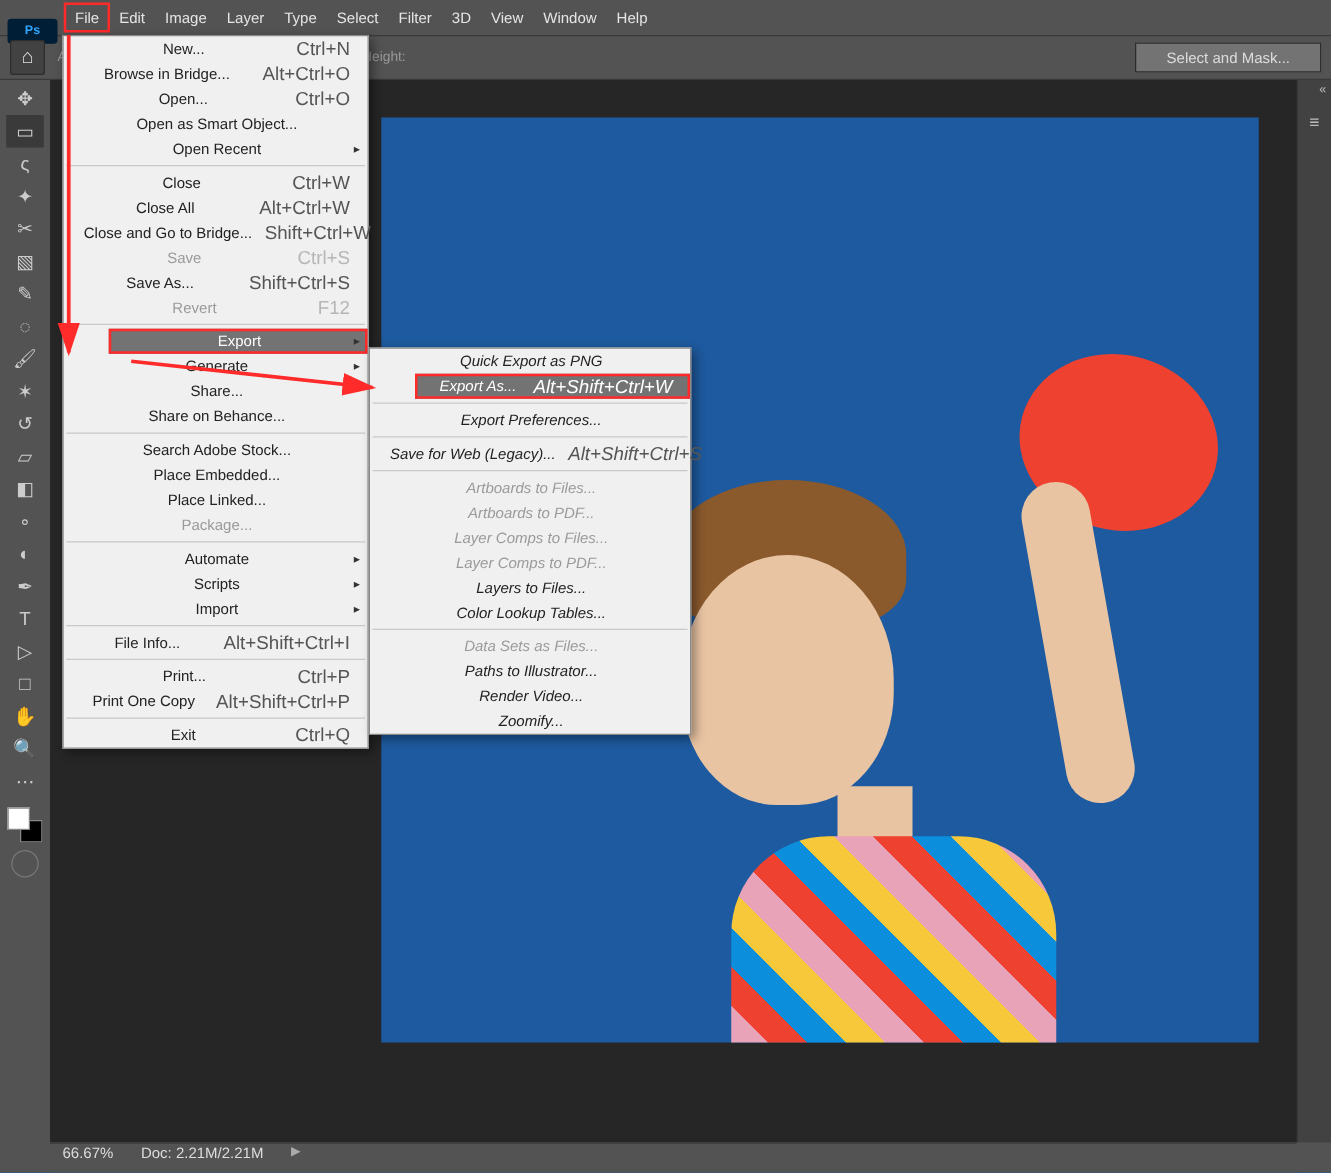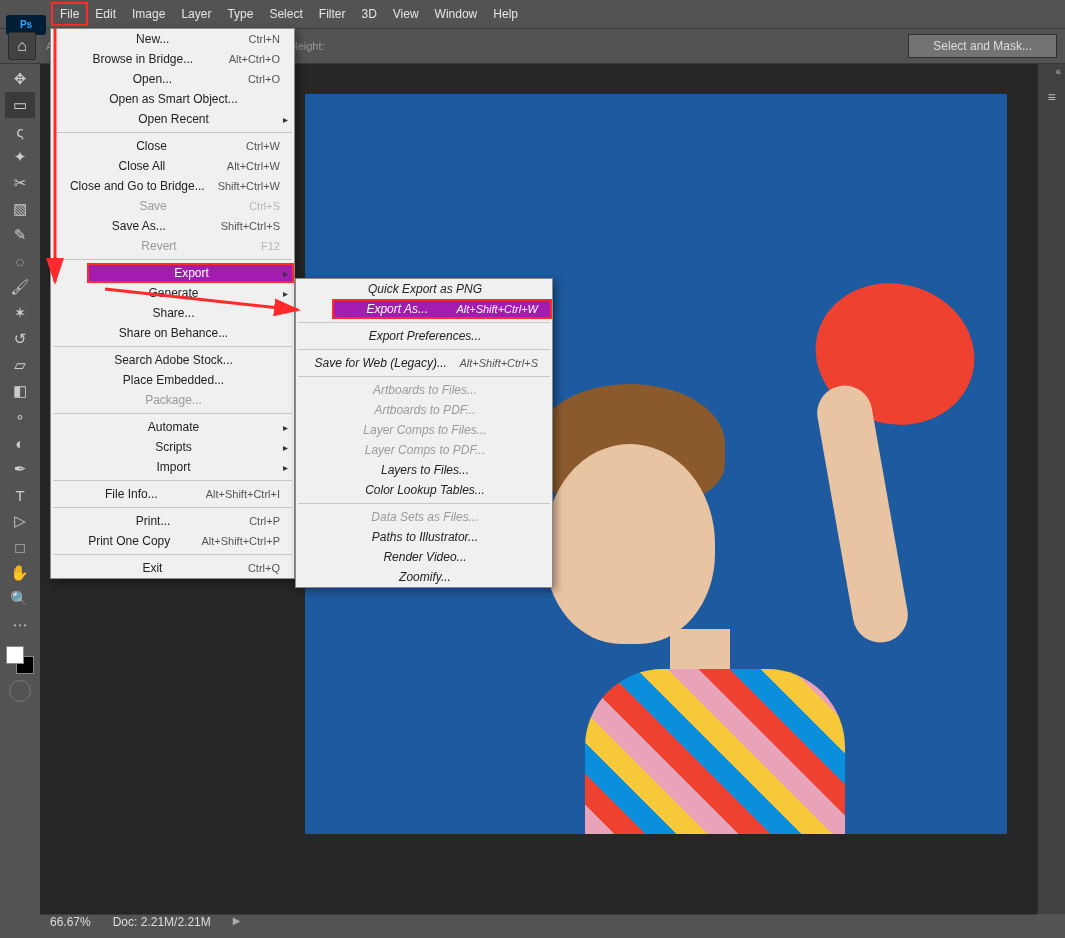--- a/index.html
+++ b/index.html
@@ -42,26 +42,26 @@
              repeating-linear-gradient(45deg,#ef4130 0 22px,#0b8fdc 22px 44px,#f6c83a 44px 66px,#e8a3b9 66px 88px);
            border-radius:30% 30% 8% 8%; }
   .arm { width:55px; height:260px; background:#e9c4a3; position:absolute; left:370px; top:60px; border-radius:30px; transform:rotate(-10deg);}
   .paddle { width:160px; height:140px; background:#ef4130; border-radius:50%; position:absolute; left:350px; top:-40px; transform:rotate(15deg);}
   
   .dropdown { position:absolute; background:#f0f0f0; color:#222; border:1px solid #8a8a8a; box-shadow:3px 3px 8px rgba(0,0,0,.4);text-align:center; }
   .dd-file { left:50px; top:28px; width:245px; }
   .dd-exp  { left:295px; top:278px; width:258px;font-style:italic;}
   .drow { display:flex; align-items:center; padding:3px 14px 3px 16px; height:20px; cursor:default; position:relative;}
   .drow .lbl { flex:1; white-space:nowrap;}
-  .drow .sc  { color:#555; font-size:11px; margin-left:10px;}
+  .drow .sc  { color:#555; font-size:15px; margin-left:10px;}
   .drow.sub::after { content:"▸"; position:absolute; right:6px; font-size:10px; color:#333;}
   .drow.disabled { color:#9a9a9a; }
   .drow.disabled .sc{color:#b6b6b6;}
   .dsep { height:1px; background:#c8c8c8; margin:3px 2px;}
-  .drow.hl-blue { background:#a21caf; color:#fff;margin-left:36px;}
+  .drow.hl-blue { background:#737373; color:#fff;margin-left:36px;}
   .drow.hl-blue .sc{color:#fff;}
   .drow.box-red { outline:2px solid #ff2a2a; outline-offset:-2px;}
   
   svg.anno { position:absolute; left:0; top:0; pointer-events:none; }
   
   .status { position:absolute; left:40px; right:28px; bottom:0; height:24px; background:#535353; display:flex; color:#ddd; font-size:11px; padding:0 10px; gap:22px; border-top:1px solid #3a3a3a;}
   .status .arrow { color:#aaa; font-size:10px;}
   
   .ico-home::before{content:"⌂"; font-size:16px; color:#ddd;}
 </style>
@@ -205,20 +205,23 @@
     <div class="drow">
       <span class="lbl">Share on Behance...</span>
     </div>
     <div class="dsep"></div>
     <div class="drow">
       <span class="lbl">Search Adobe Stock...</span>
     </div>
     <div class="drow">
       <span class="lbl">Place Embedded...</span>
     </div>
+    <div class="drow">
+      <span class="lbl">Place Linked...</span>
+    </div>
     <div class="drow disabled">
       <span class="lbl">Package...</span>
     </div>
     <div class="dsep"></div>
     <div class="drow sub">
       <span class="lbl">Automate</span>
     </div>
     <div class="drow sub">
       <span class="lbl">Scripts</span>
     </div>

